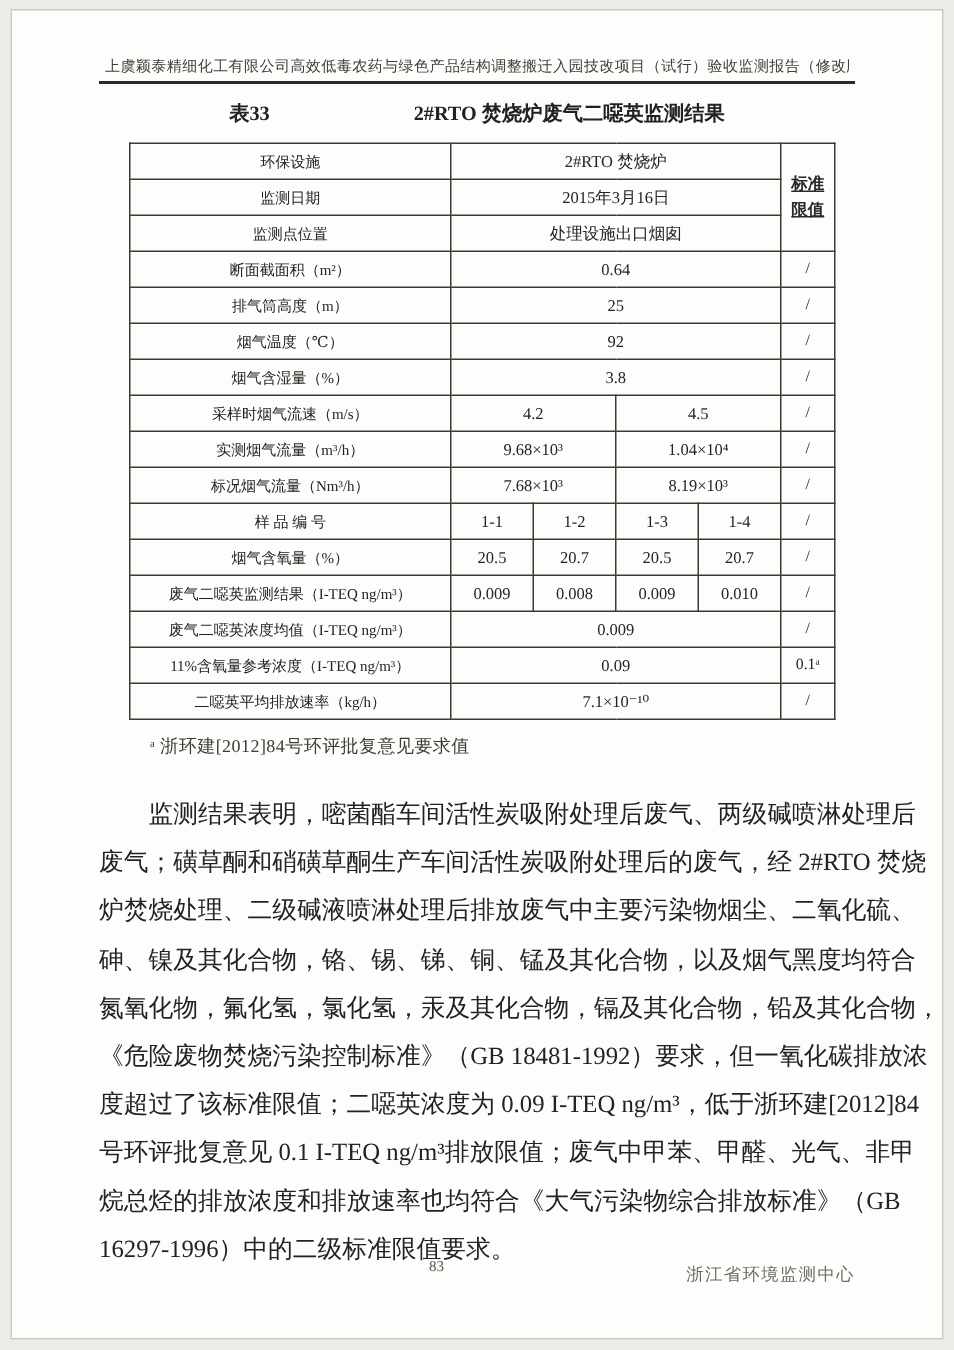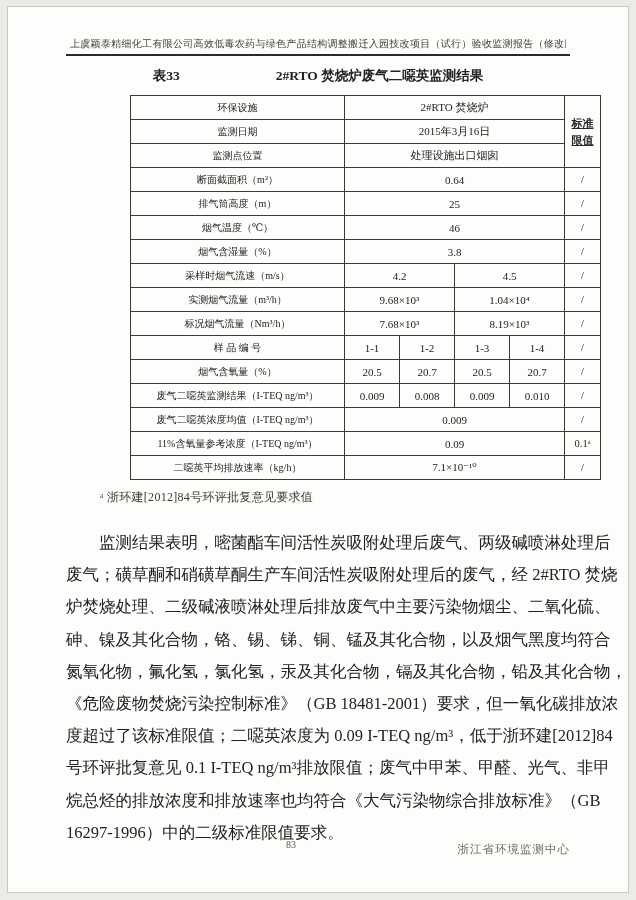--- a/index.html
+++ b/index.html
@@ -24,21 +24,20 @@
   }
   .table-caption{
     position:absolute;top:60px;left:0;right:0;
     display:flex;justify-content:center;align-items:baseline;gap:96px;
     font-size:13.5px;font-weight:bold;color:#222;
   }
   table.monitor{
     position:absolute;top:88px;left:78px;
     border-collapse:collapse;table-layout:fixed;
     border:1.5px solid #2c2c2a;
-    margin-left:44px;
   }
   table.monitor td{
     border:1px solid #3a3a36;
     height:23px;padding:0 2px;
     text-align:center;vertical-align:middle;
     font-size:11px;color:#232321;
     white-space:nowrap;overflow:hidden;
   }
   table.monitor td.lbl{font-size:10px;}
   table.monitor td.lim{
@@ -111,21 +110,21 @@
         <td colspan="4">0.64</td>
         <td class="limv">/</td>
       </tr>
       <tr>
         <td class="lbl">排气筒高度（m）</td>
         <td colspan="4">25</td>
         <td class="limv">/</td>
       </tr>
       <tr>
         <td class="lbl">烟气温度（℃）</td>
-        <td colspan="4">46</td>
+        <td colspan="4">92</td>
         <td class="limv">/</td>
       </tr>
       <tr>
         <td class="lbl">烟气含湿量（%）</td>
         <td colspan="4">3.8</td>
         <td class="limv">/</td>
       </tr>
       <tr>
         <td class="lbl">采样时烟气流速（m/s）</td>
         <td colspan="2">4.2</td>
@@ -187,21 +186,21 @@
   </table>
 
   <div class="footnote">ᵃ 浙环建[2012]84号环评批复意见要求值</div>
 
   <div class="body-text">
     <div class="line first">监测结果表明，嘧菌酯车间活性炭吸附处理后废气、两级碱喷淋处理后</div>
     <div class="line">废气；磺草酮和硝磺草酮生产车间活性炭吸附处理后的废气，经 2#RTO 焚烧</div>
     <div class="line">炉焚烧处理、二级碱液喷淋处理后排放废气中主要污染物烟尘、二氧化硫、</div>
     <div class="line">砷、镍及其化合物，铬、锡、锑、铜、锰及其化合物，以及烟气黑度均符合</div>
     <div class="line">氮氧化物，氟化氢，氯化氢，汞及其化合物，镉及其化合物，铅及其化合物，</div>
-    <div class="line">《危险废物焚烧污染控制标准》（GB 18481-2001）要求，但一氧化碳排放浓</div>
+    <div class="line">《危险废物焚烧污染控制标准》（GB 18481-1992）要求，但一氧化碳排放浓</div>
     <div class="line">度超过了该标准限值；二噁英浓度为 0.09 I-TEQ ng/m³，低于浙环建[2012]84</div>
     <div class="line">号环评批复意见 0.1 I-TEQ ng/m³排放限值；废气中甲苯、甲醛、光气、非甲</div>
     <div class="line">烷总烃的排放浓度和排放速率也均符合《大气污染物综合排放标准》（GB</div>
     <div class="line last">16297-1996）中的二级标准限值要求。</div>
   </div>
 
   <div class="footer-page">83</div>
   <div class="footer-org">浙江省环境监测中心</div>
 
 </div>

